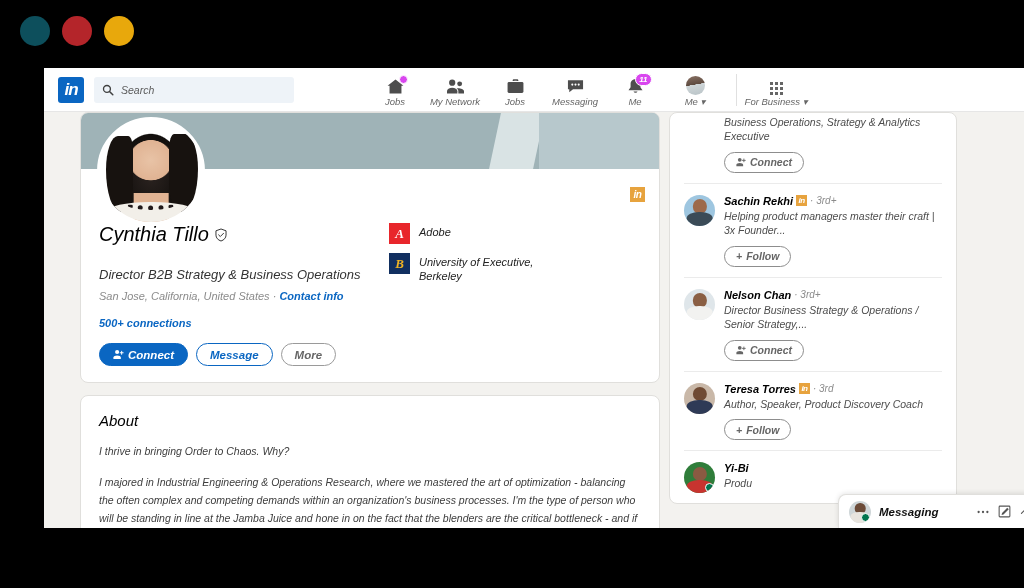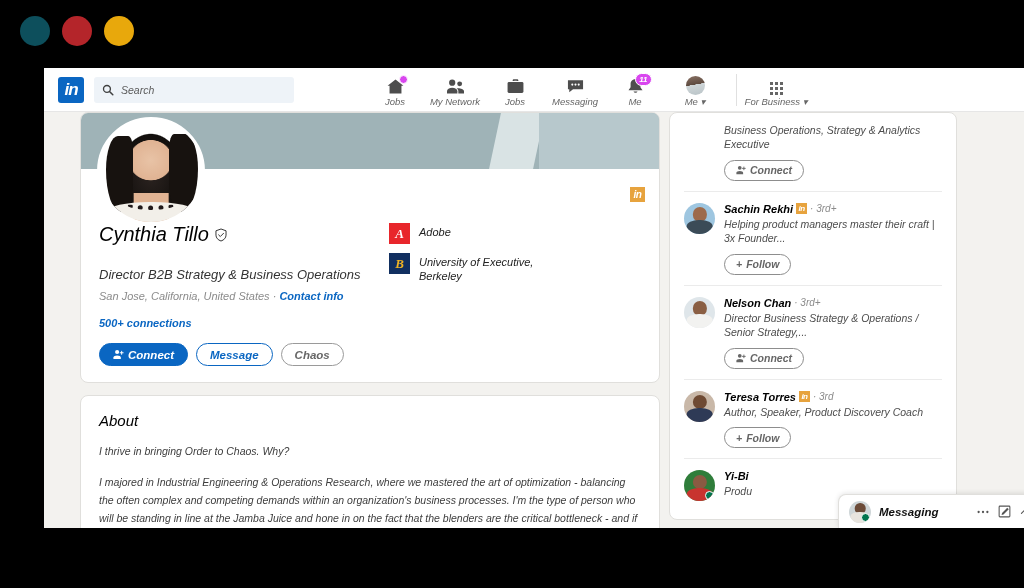--- a/index.html
+++ b/index.html
@@ -139,21 +139,21 @@
   .org-adobe { background: #e8262b; color: #fff; font-family: "Liberation Serif", serif; }
   .org-ucb { background: #112f60; color: #f0b323; font-family: "Liberation Serif", serif; }
   .org-name { font-size: 11px; color: #222; line-height: 1.28; padding-top: 2px; }
 
   
   .about-card { margin-top: 12px; padding: 16px 18px 20px 18px; }
   .about-title { font-size: 15px; color: #000; margin-bottom: 13px; }
   .about-p { font-size: 10.5px; color: #3d3d3d; line-height: 1.72; margin-bottom: 13px; }
 
   
-  .side-card { padding: 8px 14px; overflow: hidden; }
+  .side-card { padding: 0 14px; overflow: hidden; }
   .sug { padding: 11px 0 10px 0; border-bottom: 1px solid #ebebeb; display: flex; gap: 9px; }
   .sug:last-child { border-bottom: none; }
   .sug-av { width: 31px; height: 31px; border-radius: 50%; flex: 0 0 auto;
     position: relative; overflow: hidden; }
   .sug-av .head { position: absolute; left: 50%; top: 14%; width: 46%; height: 46%;
     transform: translateX(-50%); border-radius: 50%; }
   .sug-av .body { position: absolute; left: 50%; bottom: 0; width: 86%; height: 44%;
     transform: translateX(-50%); border-radius: 46% 46% 0 0; }
   .sug-txt { flex: 1; min-width: 0; }
   .sug-name { font-size: 11px; font-weight: bold; color: #000;
@@ -352,21 +352,21 @@
                   <circle cx="6" cy="4.4" r="3" fill="#fff"></circle>
                   <path d="M.6 14.6v-2.1c0-2 2.4-3.1 5.4-3.1s5.4 1.1 5.4 3.1v2.1z" fill="#fff"></path>
                   <path d="M12.6 3.2v4.4M10.4 5.4h4.4" stroke="#fff" stroke-width="1.5" stroke-linecap="round"></path>
                 </svg>
                 <span>Connect</span>
               </div>
               <div class="btn btn-outline-blue">
                 <span>Message</span>
               </div>
               <div class="btn btn-outline-gray">
-                <span>Chaos</span>
+                <span>More</span>
               </div>
             </div>
 
             <div class="orgs">
               <div class="org">
                 <div class="org-logo org-adobe">A</div>
                 <div class="org-name">Adobe</div>
               </div>
               <div class="org">
                 <div class="org-logo org-ucb">B</div>

